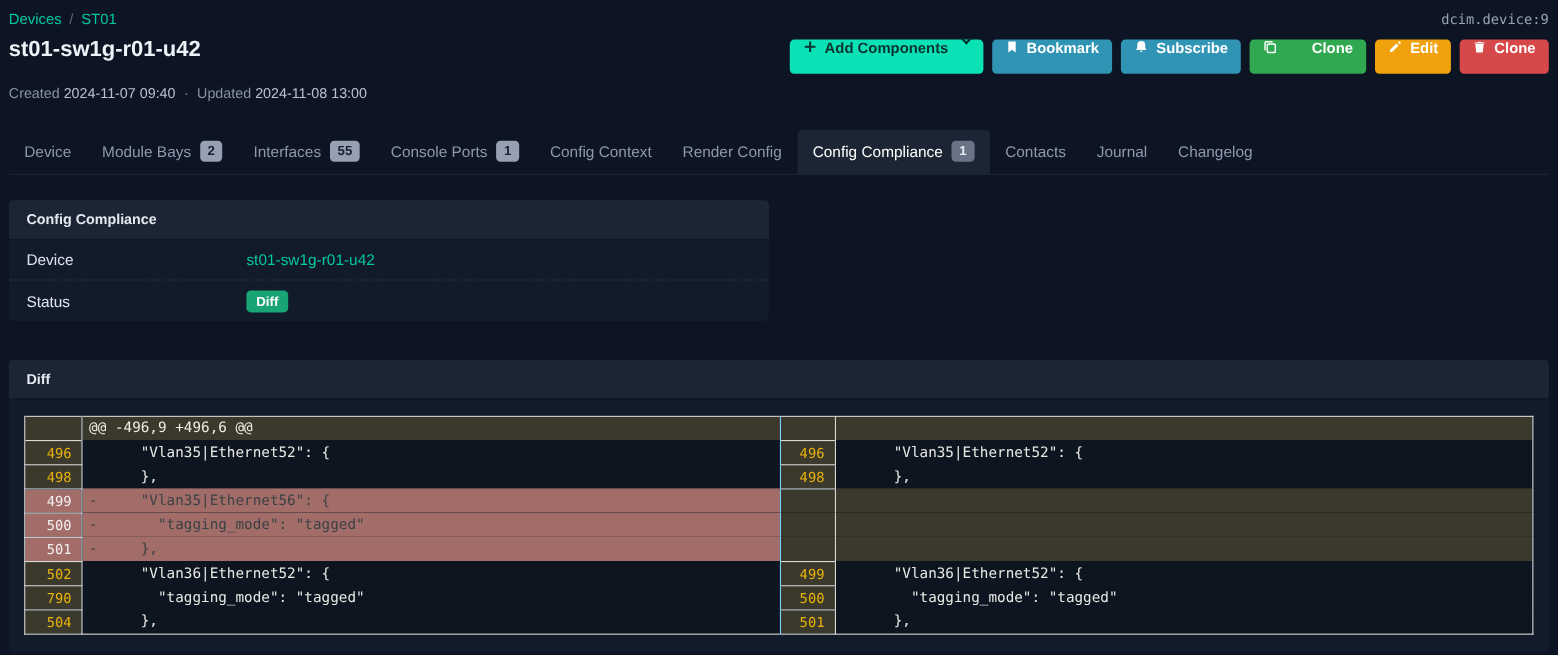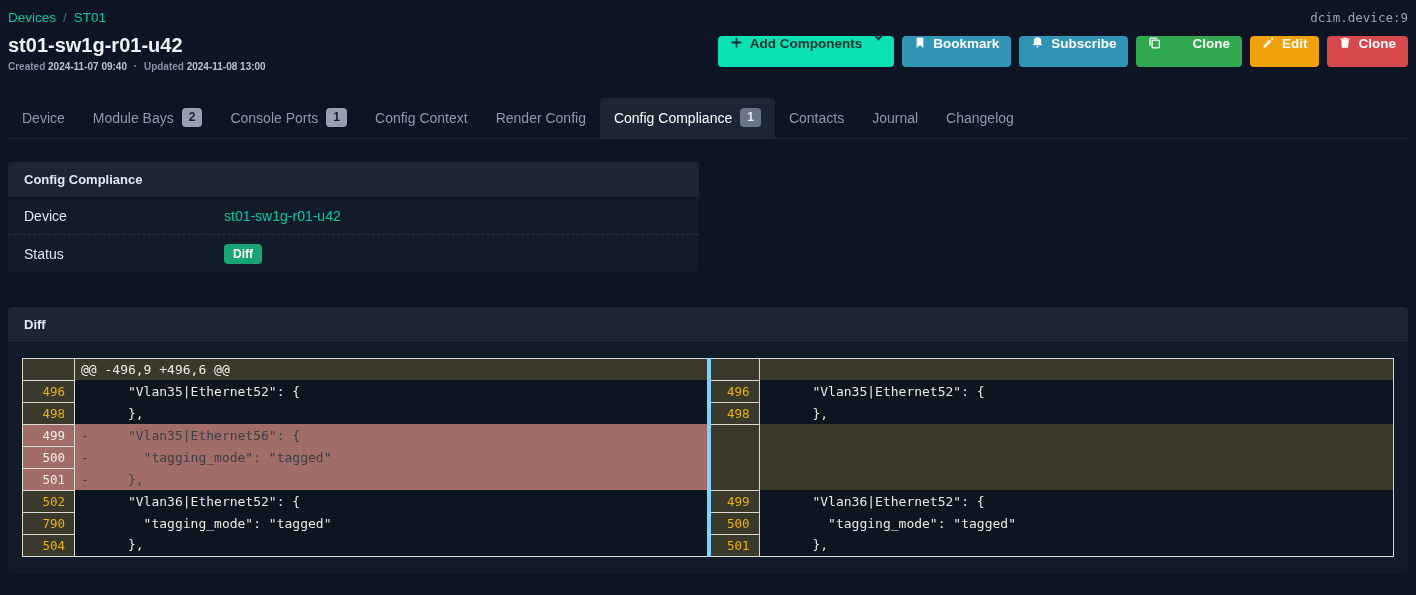--- a/index.html
+++ b/index.html
@@ -19,21 +19,21 @@
   
   .topbar{display:flex;justify-content:space-between;align-items:flex-end;padding-top:9px;}
   .breadcrumb{font-size:13.5px;}
   .breadcrumb a{color:var(--accent-teal);text-decoration:none;}
   .crumb-sep{color:#5b6676;margin:0 7px;}
   .object-id{font-family:"DejaVu Sans Mono",monospace;font-size:12.5px;color:#98a3b3;padding-top:1px;}
 
   
   .header-row{display:flex;justify-content:space-between;align-items:flex-start;margin-top:9px;}
   .page-title{font-size:20px;font-weight:700;color:#eef2f7;line-height:1.1;}
-  .meta{margin-top:5px;font-size:10px;color:#8792a3;font-weight:bold;}
+  .meta{margin-top:21px;font-size:13px;color:#8792a3;}
   .meta .meta-val{color:#b9c2cf;}
   .meta .meta-dot{margin:0 4px;color:#8792a3;}
 
   
   .actions{display:flex;gap:8px;margin-top:2px;}
   .btn{
     display:inline-flex;align-items:flex-start;gap:7px;height:31px;padding:0 12px;
     border:none;border-radius:4px;font-family:inherit;font-size:13.5px;font-weight:600;
     color:#fff;cursor:pointer;white-space:nowrap;
   }
@@ -70,21 +70,21 @@
 
   
   .diff-card{margin-top:35px;}
   .diff-body{padding:15px 14px 16px;}
   .diff-table{width:100%;border-collapse:collapse;table-layout:fixed;
     font-family:"DejaVu Sans Mono",monospace;font-size:13px;border:1px solid #d8d8d4;}
   .diff-table td{padding:0;height:21px;line-height:21px;white-space:pre;overflow:hidden;}
   td.lnum{background:var(--diff-context-bg);color:#eab308;text-align:right;padding-right:9px;
     border:1px solid #d8d8d4;font-size:12.5px;}
   td.code{background:var(--diff-code-bg);color:#e9e9e4;padding-left:6px;}
-  td.code.left{border-right:4px solid #7dd3fc;}
+  td.code.left{border-right:1px solid #7dd3fc;}
   td.code.hunk{background:var(--diff-context-bg);color:#efeee6;}
   td.code.empty{background:var(--diff-context-bg);}
   td.lnum.hunk, td.lnum.empty{border-top:none;border-bottom:none;}
   td.lnum.del{background:var(--diff-removed-bg);color:#f3efee;}
   td.code.del{background:var(--diff-removed-bg);color:#3c4145;}
 </style>
 </head>
 <body>
 
 <div class="page">
@@ -170,20 +170,24 @@
   <nav class="tabs" id="tabs">
       <a class="tab">
     <span class="tab-label">Device</span>
 
   </a>
       <a class="tab">
     <span class="tab-label">Module Bays</span>
     <span class="tab-badge">2</span>
   </a>
       <a class="tab">
+    <span class="tab-label">Interfaces</span>
+    <span class="tab-badge">55</span>
+  </a>
+      <a class="tab">
     <span class="tab-label">Console Ports</span>
     <span class="tab-badge">1</span>
   </a>
       <a class="tab">
     <span class="tab-label">Config Context</span>
 
   </a>
       <a class="tab">
     <span class="tab-label">Render Config</span>
 

